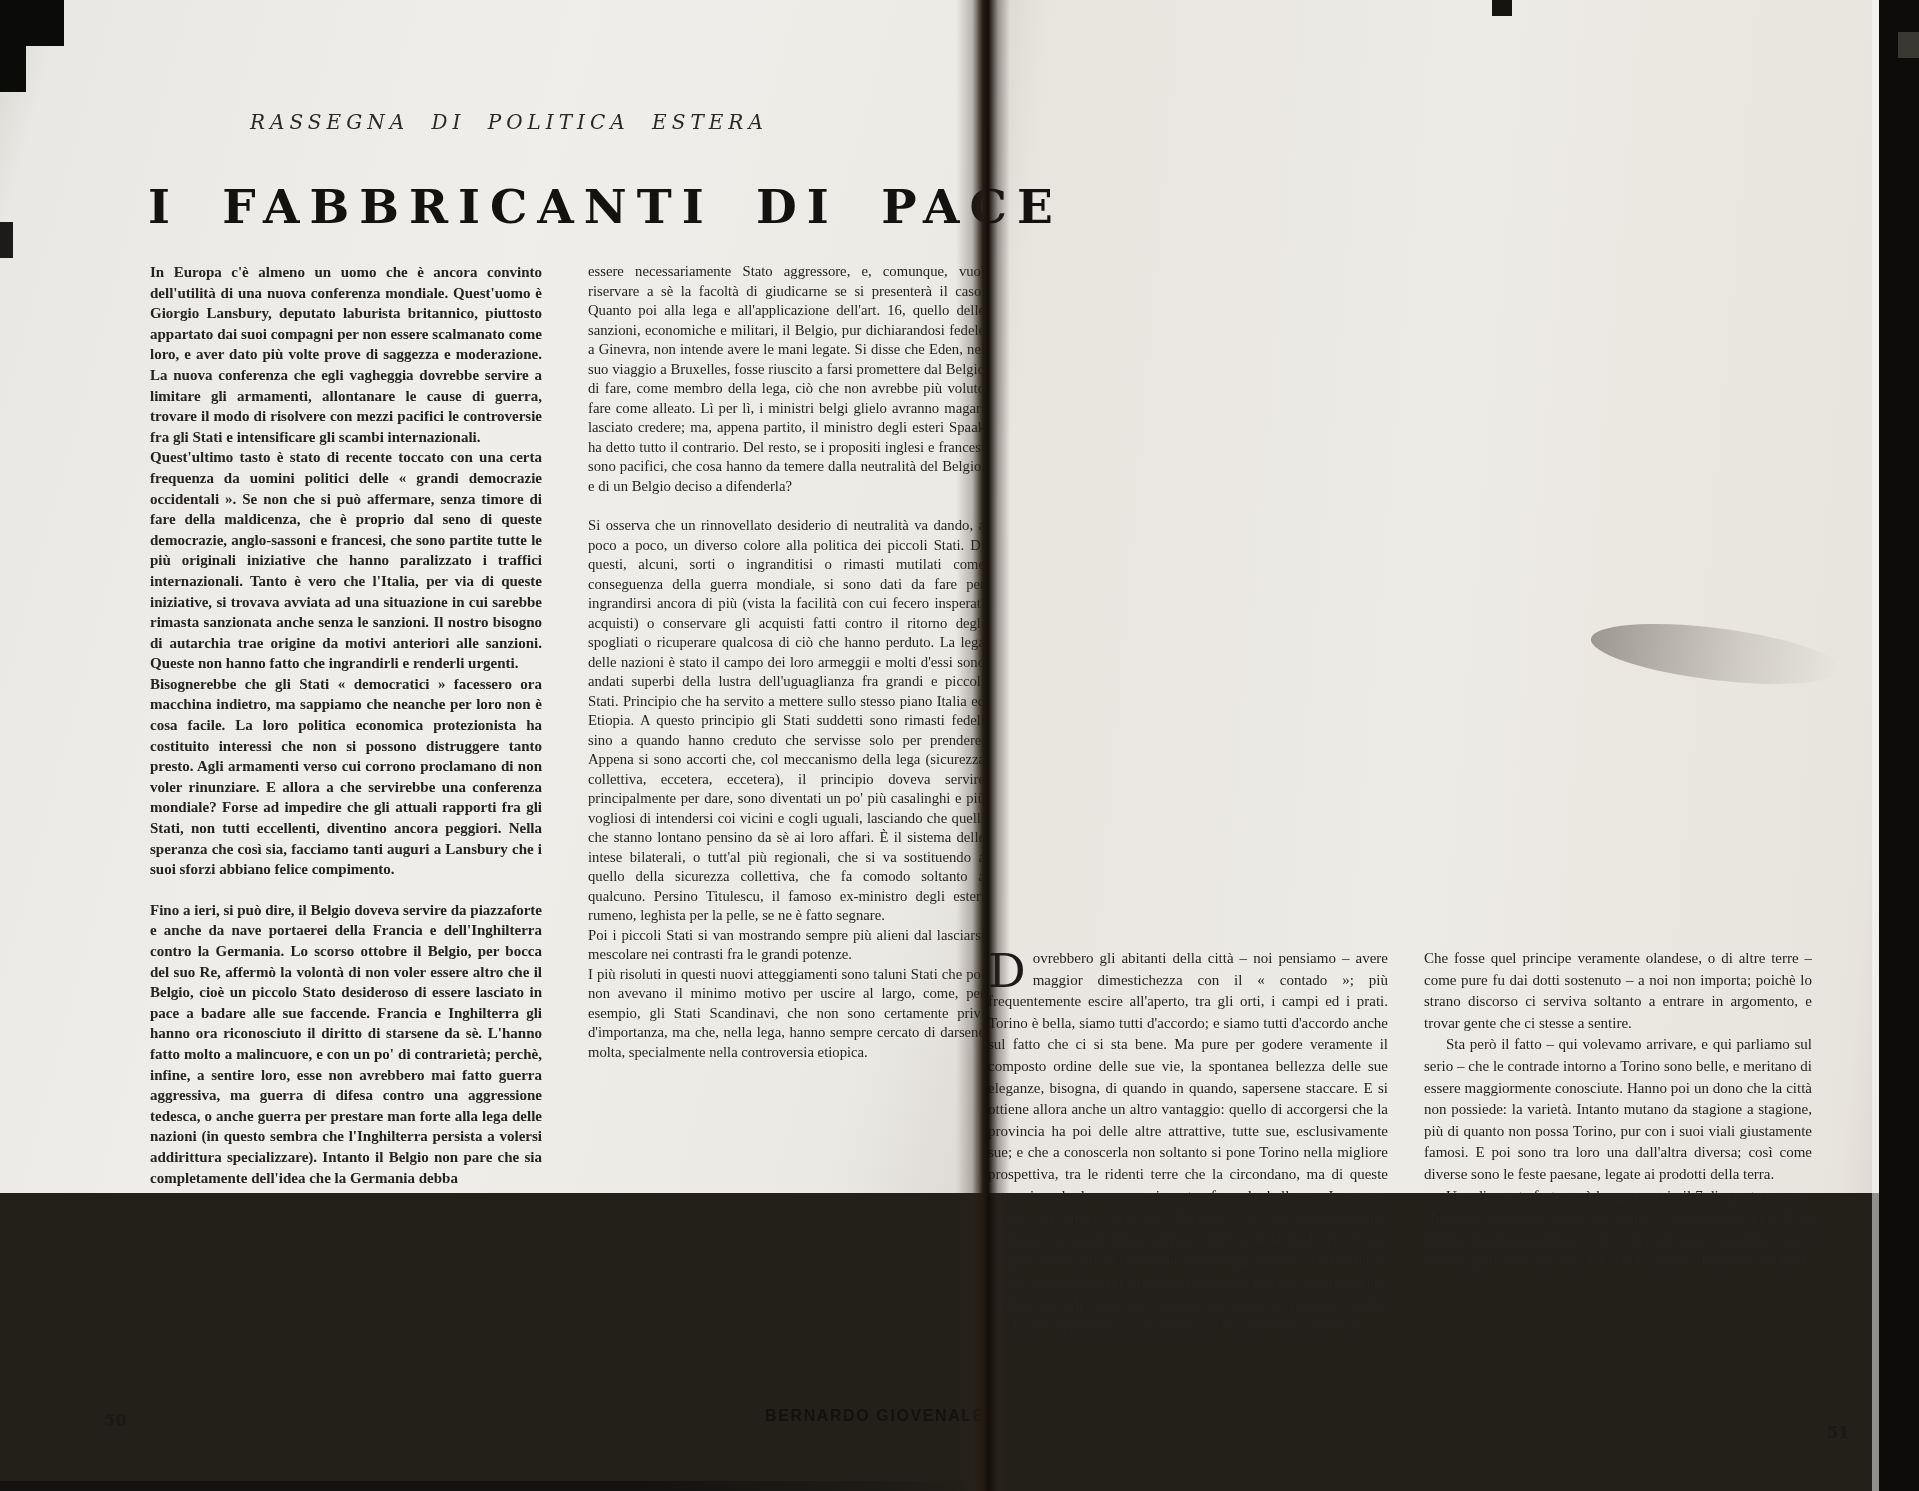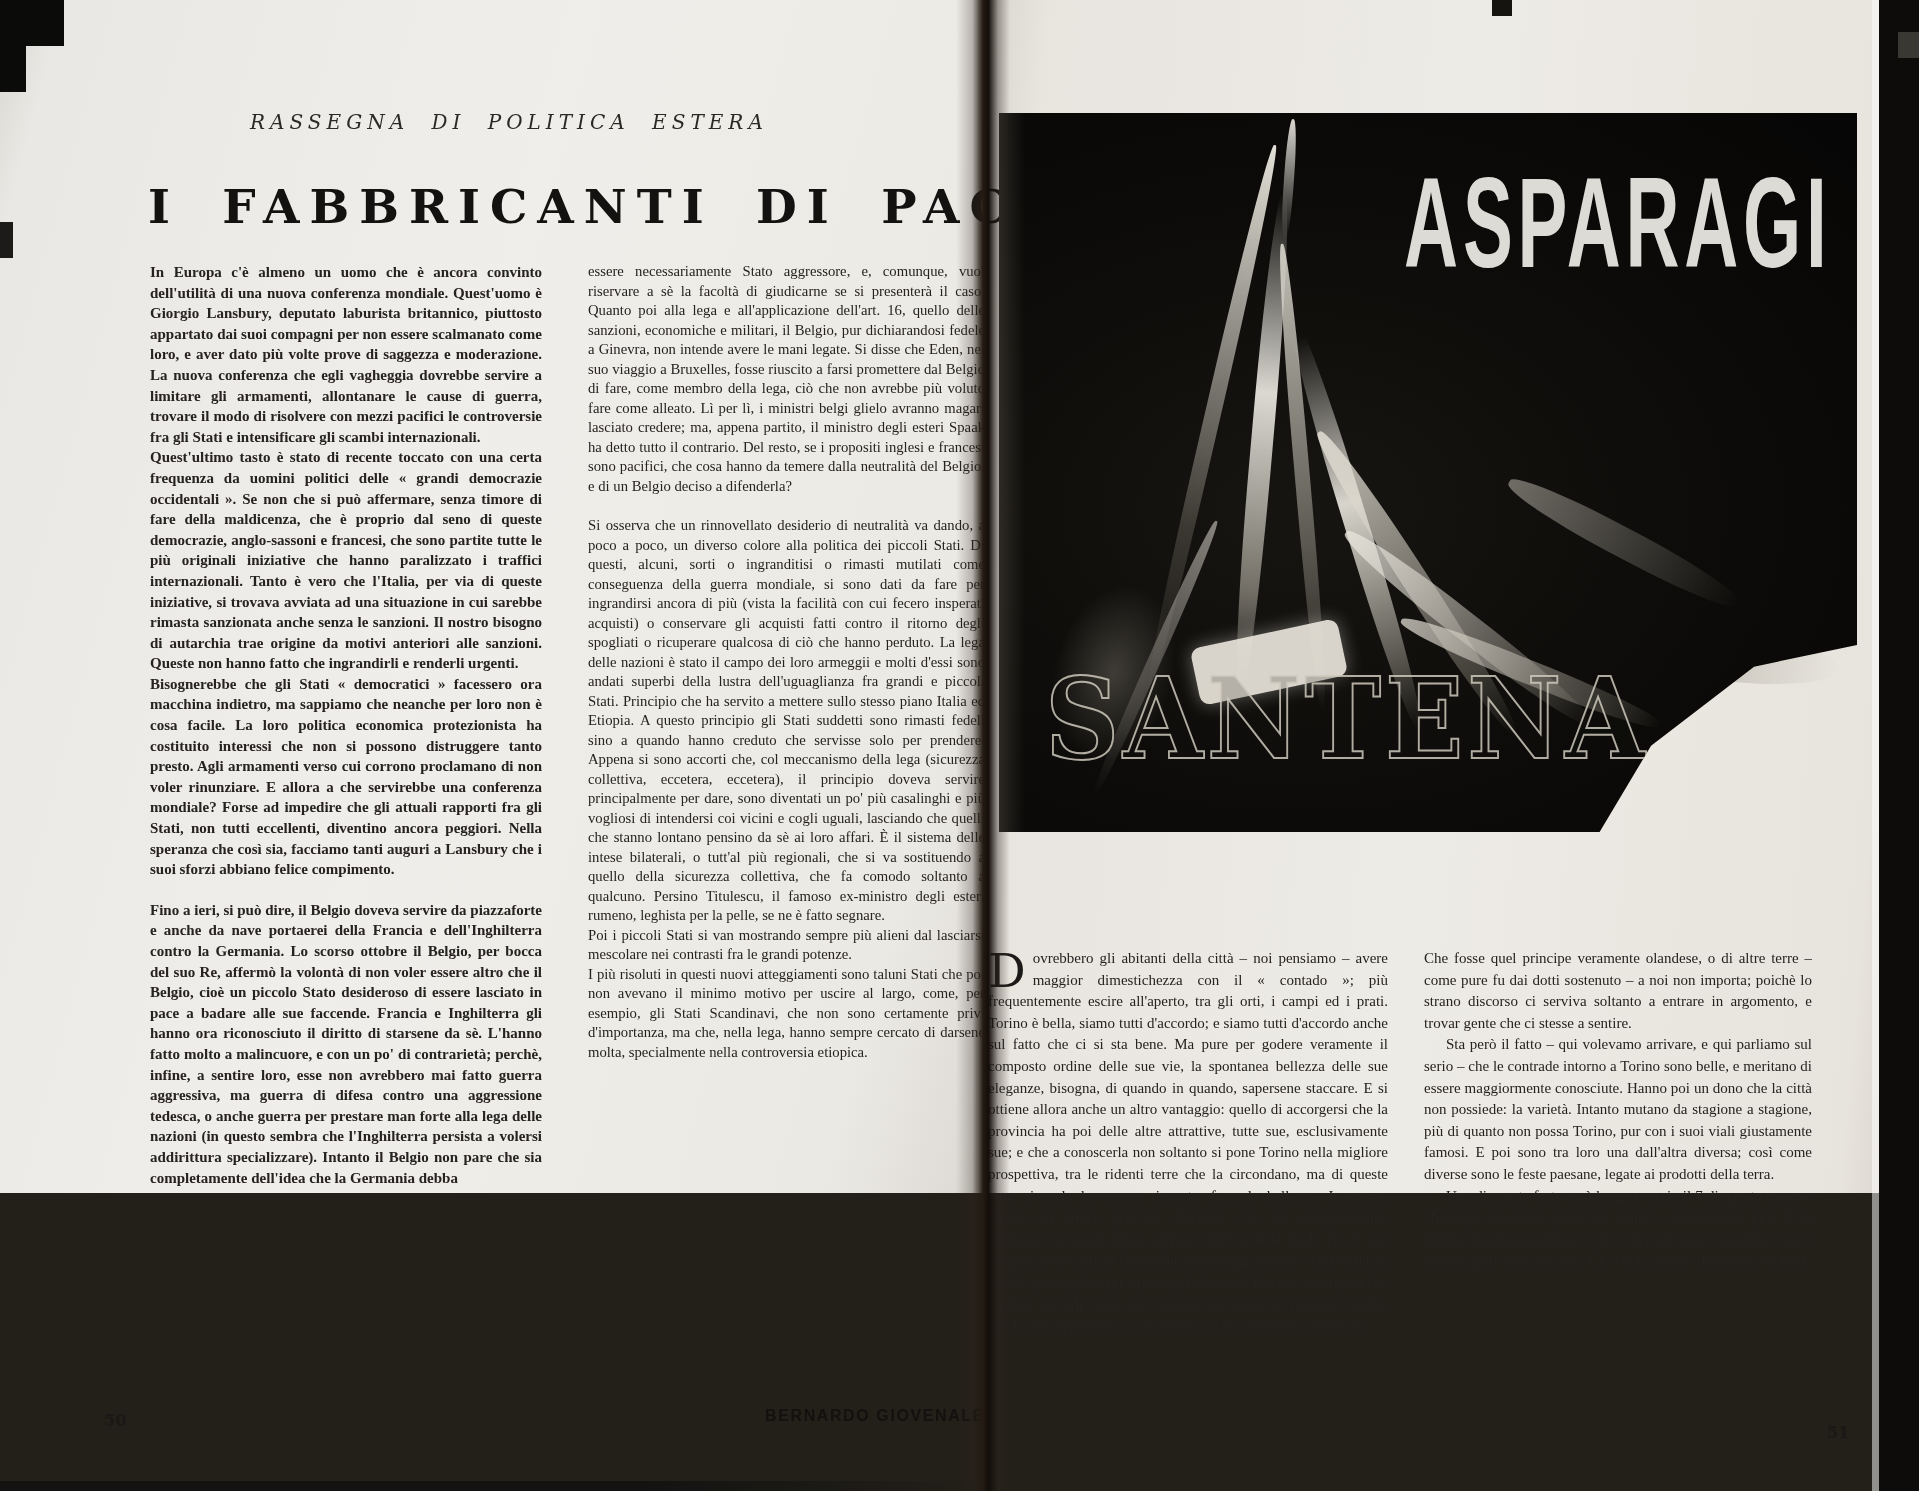--- a/index.html
+++ b/index.html
@@ -108,37 +108,20 @@
       <p>Poi i piccoli Stati si van mostrando sempre più alieni dal lasciarsi mescolare nei contrasti fra le grandi potenze.</p>
       <p>I più risoluti in questi nuovi atteggiamenti sono taluni Stati che poi non avevano il minimo motivo per uscire al largo, come, per esempio, gli Stati Scandinavi, che non sono certamente privi d'importanza, ma che, nella lega, hanno sempre cercato di darsene molta, specialmente nella controversia etiopica.</p>
     </div>
 
     <div class="byline">BERNARDO GIOVENALE</div>
     <div class="pagenum pn-left">50</div>
   </div>
 
   <div class="page page-right">
 
-    <div class="photo">
-      <div class="photo-left-leak"></div>
-      <div class="spear st1"></div>
-      <div class="spear st2"></div>
-      <div class="spear st3"></div>
-      <div class="spear st4"></div>
-      <div class="spear st5"></div>
-      <div class="spear st6"></div>
-      <div class="spear st7"></div>
-      <div class="spear st8"></div>
-      <div class="spear st9"></div>
-      <div class="spear st10"></div>
-      <div class="spear st11"></div>
-      <div class="spear st12"></div>
-      <div class="photo-headline">ASPARAGI</div>
-      <div class="photo-place">SANTENA</div>
-    </div>
     <div class="photo-tail"></div>
 
     <div class="col col-c">
       <p><span class="dropcap">D</span><span>ovrebbero gli abitanti della città – noi pensiamo – avere maggior dimestichezza con il « contado »; più frequentemente escire all'aperto, tra gli orti, i campi ed i prati. Torino è bella, siamo tutti d'accordo; e siamo tutti d'accordo anche sul fatto che ci si sta bene. Ma pure per godere veramente il composto ordine delle sue vie, la spontanea bellezza delle sue eleganze, bisogna, di quando in quando, sapersene staccare. E si ottiene allora anche un altro vantaggio: quello di accorgersi che la provincia ha poi delle altre attrattive, tutte sue, esclusivamente sue; e che a conoscerla non soltanto si pone Torino nella migliore prospettiva, tra le ridenti terre che la circondano, ma di queste terre si gode la serena, riposata, feconda bellezza. Insomma, diceva un antico principe olandese che, per maggiormente ammirare la strada lunga ampia e diritta nella quale era il suo palazzo, aveva preso l'abitudine di passeggiare per vicoli tortuosi; finchè, passeggia oggi e passeggia domani, finì per accorgersi che i vicoli non gli erano cari soltanto per porre in maggior risalto, con la loro apparenza, la strada diritta, ma anche in sè e per sè;</span></p>
     </div>
 
     <div class="col col-d">
       <p>Che fosse quel principe veramente olandese, o di altre terre – come pure fu dai dotti sostenuto – a noi non importa; poichè lo strano discorso ci serviva soltanto a entrare in argomento, e trovar gente che ci stesse a sentire.</p>
       <p>Sta però il fatto – qui volevamo arrivare, e qui parliamo sul serio – che le contrade intorno a Torino sono belle, e meritano di essere maggiormente conosciute. Hanno poi un dono che la città non possiede: la varietà. Intanto mutano da stagione a stagione, più di quanto non possa Torino, pur con i suoi viali giustamente famosi. E poi sono tra loro una dall'altra diversa; così come diverse sono le feste paesane, legate ai prodotti della terra.</p>
       <p>Una di queste feste avrà luogo proprio il 7 di questo mese; e chi legge fa giusto giusto in tempo a decidere la gita. Essa durerà tutta una giornata; il che è di particolare vantaggio, dati i diversi gusti delle persone. Chi vuole andare al mattino, vada al</p>

